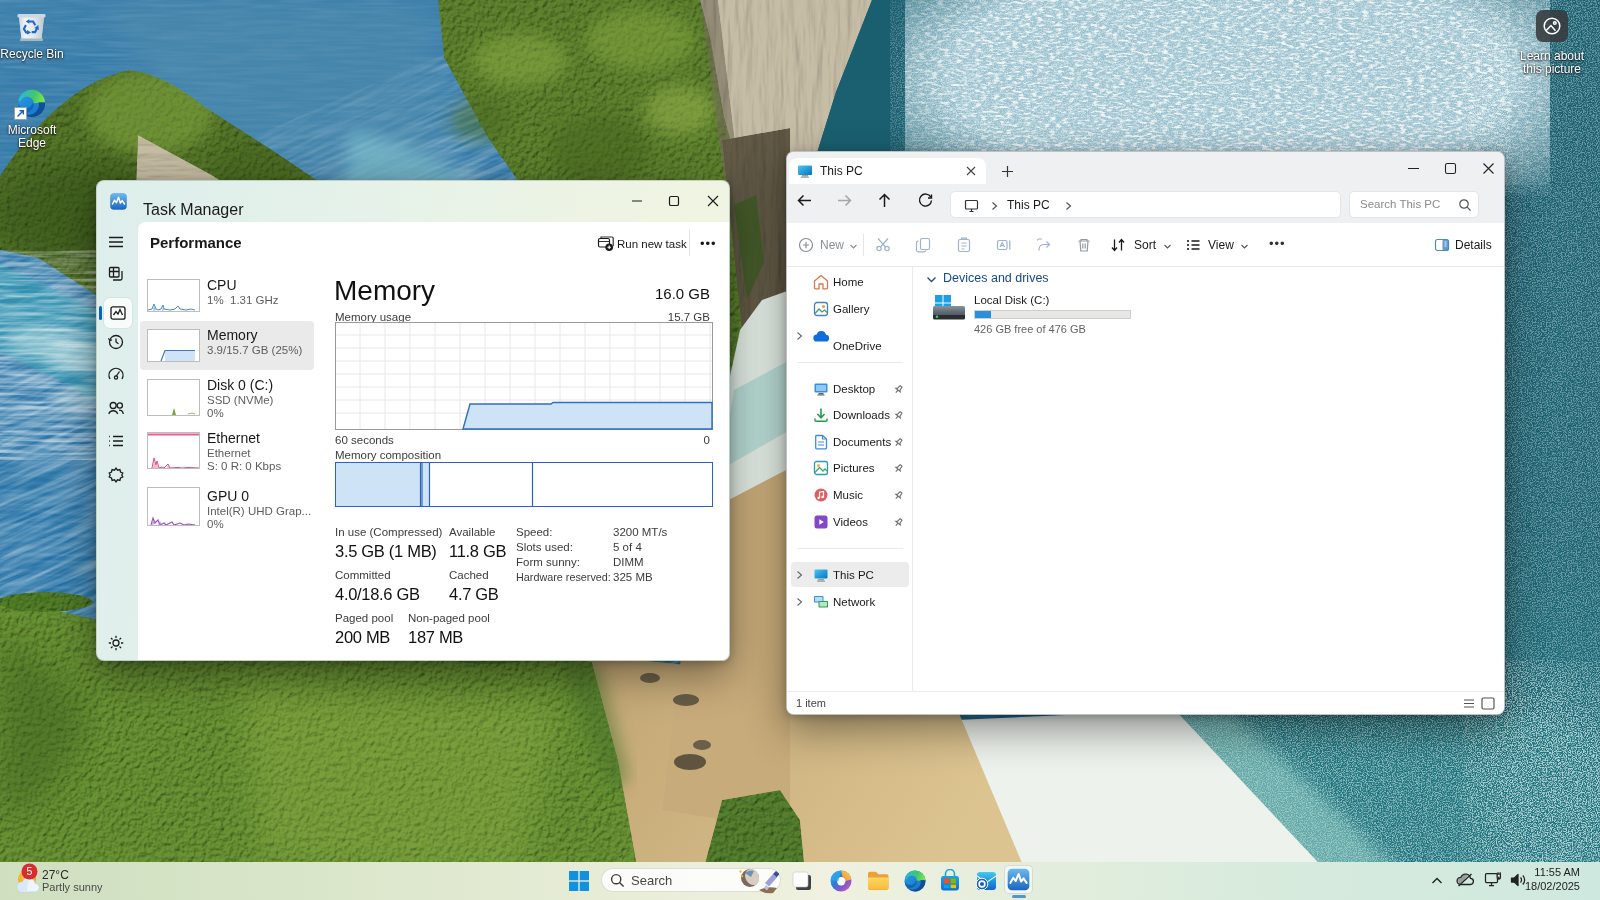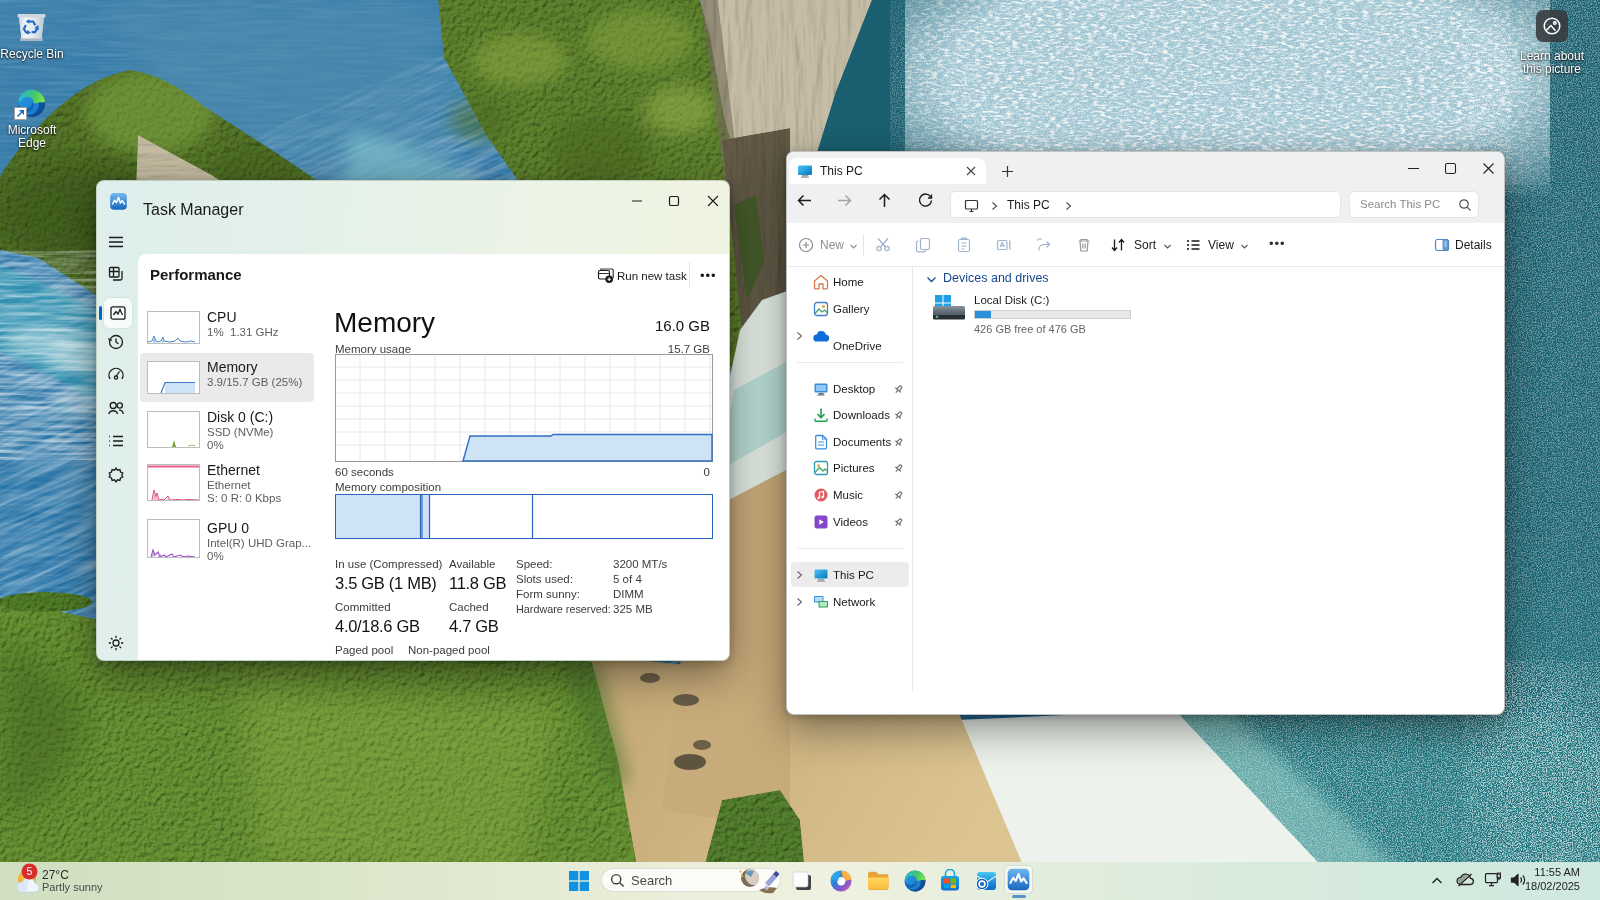--- a/index.html
+++ b/index.html
@@ -22,21 +22,21 @@
 .fgr { position:absolute; font-size:11.5px; color:#777; white-space:nowrap; }
 .pin { position:absolute; width:11px; height:11px; }
 .chv { position:absolute; width:10px; height:10px; }
 #taskbar { position:absolute; left:0; top:862px; width:1600px; height:38px;
   background:linear-gradient(90deg,#cfdfc0 0%,#dae6ca 20%,#eaeeda 42%,#f0f1e0 52%,#e6eedd 62%,#d8ebdd 78%,#cfe8df 100%); }
 .tbi { position:absolute; top:7px; }
 .dlabel { position:absolute; color:#fff; font-size:12px; text-align:center; text-shadow:0 1px 2px rgba(0,0,0,.85), 0 0 3px rgba(0,0,0,.5); line-height:13px; }
 .trayt { position:absolute; color:#1c1c1c; font-size:11px; text-align:right; }
 .capbtn { position:absolute; top:9px; width:22px; height:22px; }
 .tmside svg, .capbtn svg { display:block; }
-#tmpanel { position:absolute; left:41px; top:41px; right:0; bottom:0; background:#fff; border-radius:8px 0 0 0;margin-top:32px; }
+#tmpanel { position:absolute; left:41px; top:41px; right:0; bottom:0; background:#fff; border-radius:8px 0 0 0; }
 .tmitem { position:absolute; left:9px; width:53px; height:33px; background:#fff; border:1px solid #bdbdbd; }
 .tt { position:absolute; font-size:14px; color:#191919; white-space:nowrap; }
 .ts { position:absolute; font-size:11.5px; color:#5d5d5d; white-space:nowrap; }
 .lbl { position:absolute; font-size:11.5px; color:#3c3c3c; white-space:nowrap; }
 .big { position:absolute; font-size:16.5px; color:#111; white-space:nowrap; letter-spacing:-0.3px; }
 </style>
 </head>
 <body>
 <svg id="wall" width="1600" height="900" viewBox="0 0 1600 900">
 <defs>
@@ -612,20 +612,29 @@
           <stop offset="0" stop-color="#8b949c"></stop>
           <stop offset="0.5" stop-color="#5f6a73"></stop>
           <stop offset="1" stop-color="#474f57"></stop>
         </linearGradient>
       </defs>
   </svg>
   <div class="fi" style="left:187px;top:142px">Local Disk (C:)</div>
   <div class="abs" style="left:187px;top:158px;width:157px;height:9px;background:#e7e7e5;border:1px solid #cfcfcd"></div>
   <div class="abs" style="left:188px;top:159px;width:16px;height:7px;background:#2990d9"></div>
   <div class="fgr" style="left:187px;top:171px;font-size:11px;color:#646464">426 GB free of 476 GB</div>
+  <div id="festatus">
+    <div class="fgr" style="left:9px;top:5px;font-size:11px;color:#444">1 item</div>
+    <svg class="abs" style="left:676px;top:6px" width="12" height="11" fill="none" stroke="#555" stroke-width="1.2">
+        <path d="M1,2 h10 M1,5.5 h10 M1,9 h10"></path>
+      </svg>
+    <svg class="abs" style="left:694px;top:5px" width="14" height="13">
+        <rect x="1" y="1" width="12" height="11" rx="1.5" fill="none" stroke="#555" stroke-width="1.2"></rect>
+      </svg>
+  </div>
 </div>
 
 <div id="taskbar">
 
   <svg class="abs" style="left:14px;top:4px" width="32" height="32" viewBox="0 0 32 32">
     <defs>
         <radialGradient id="sung" cx="0.4" cy="0.35" r="0.8">
           <stop offset="0" stop-color="#ffc93d"></stop>
           <stop offset="1" stop-color="#f29413"></stop>
         </radialGradient>

